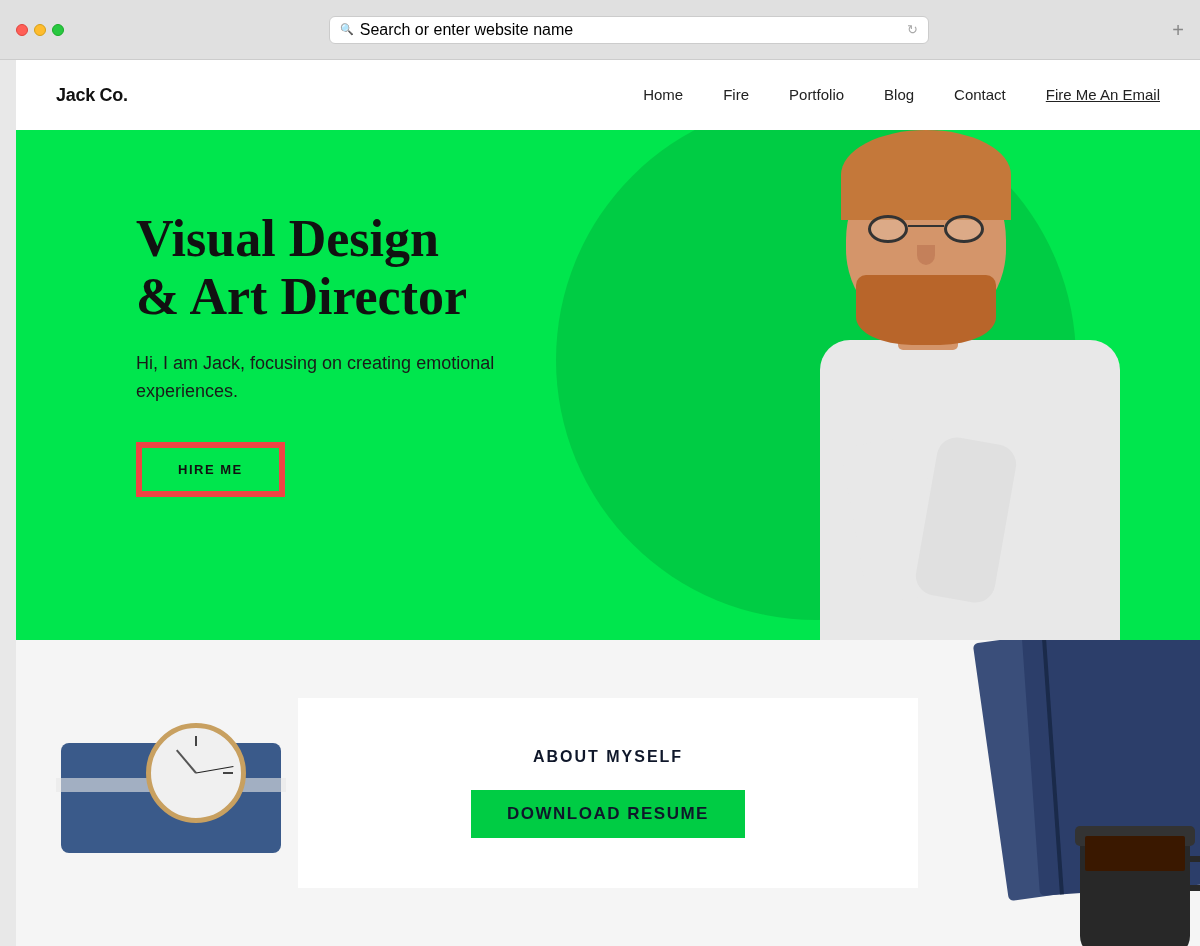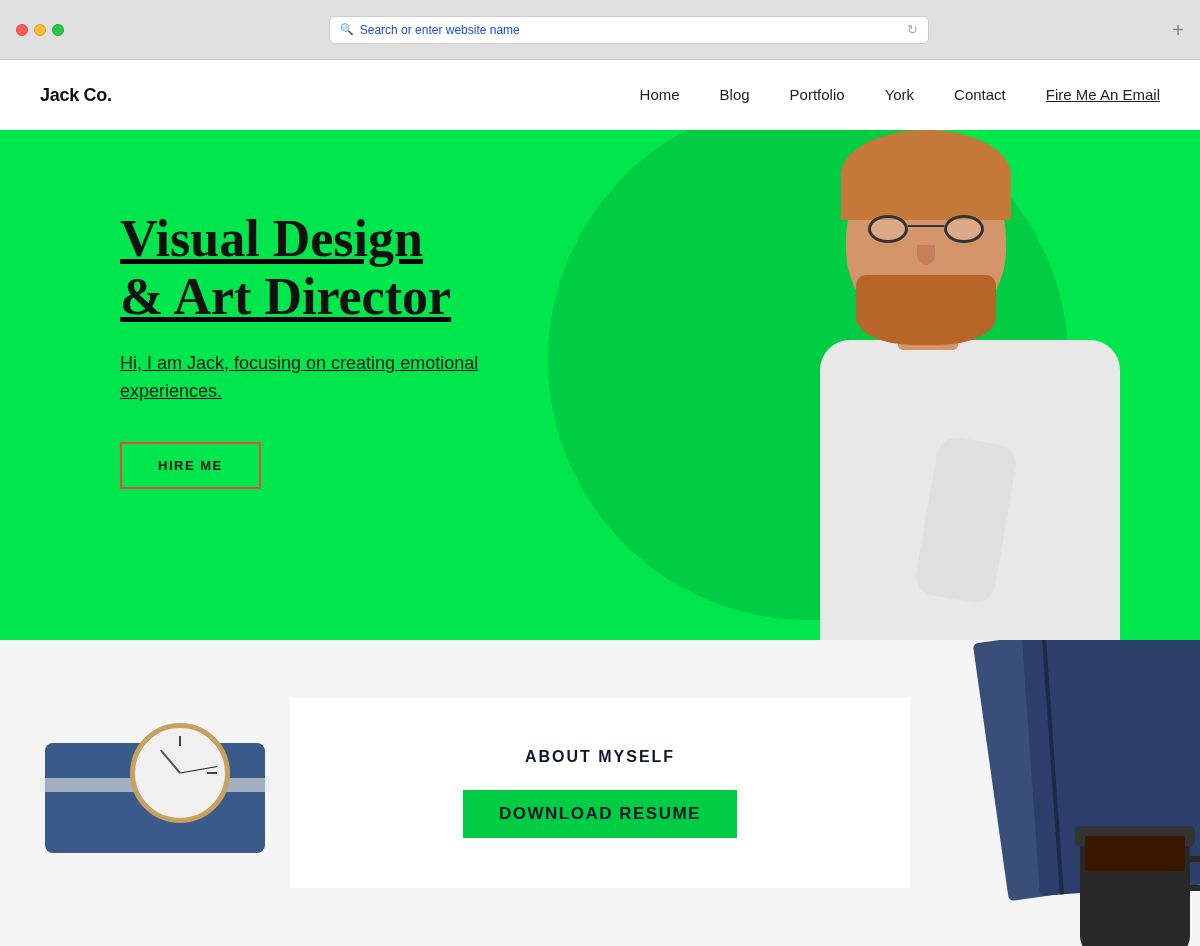--- a/index.html
+++ b/index.html
@@ -55,20 +55,21 @@
       color: #888;
       cursor: pointer;
     }
 
     
     .website {
       width: 1200px;
       height: 886px;
       overflow: hidden;
       position: relative;
+      padding-left: 16px;
     }
 
     
     .navbar {
       background: white;
       height: 70px;
       display: flex;
       align-items: center;
       padding: 0 40px;
       position: relative;
@@ -114,40 +115,39 @@
       top: -30px;
       left: 50%;
       transform: translateX(-10%);
     }
     .hero-content {
       position: absolute;
       top: 80px;
       left: 120px;
       z-index: 5;
       max-width: 460px;
-      text-decoration: underline;
     }
     .hero-title {
       font-size: 52px;
       font-weight: 700;
       color: #111;
       line-height: 1.12;
       font-family: Georgia, 'Times New Roman', serif;
       margin-bottom: 24px;
     }
     .hero-subtitle {
       font-size: 18px;
       color: #1a1a1a;
       line-height: 1.55;
       margin-bottom: 36px;
       font-weight: 400;
     }
     .hire-btn {
       display: inline-block;
-      border: 2px solid #ef4444;
+      border: 6px solid #ef4444;
       background: transparent;
       padding: 14px 36px;
       font-size: 13px;
       font-weight: 700;
       letter-spacing: 1.5px;
       text-transform: uppercase;
       color: #111;
       cursor: pointer;
       text-decoration: none;
     }
@@ -238,35 +238,35 @@
 <body>
 
 <div class="browser-chrome">
   <div class="traffic-lights">
     <div class="traffic-light tl-red"></div>
     <div class="traffic-light tl-yellow"></div>
     <div class="traffic-light tl-green"></div>
   </div>
   <div class="address-bar">
     <span class="search-icon-chr">🔍</span>
-    <span style="color:#1d4ed8; font-size:12px;">Search or enter website name</span>
+    <span style="color:#000000; font-size:16px;">Search or enter website name</span>
     <span class="reload-icon">↻</span>
   </div>
   <div class="add-tab">+</div>
 </div>
 
 <div class="website">
 
   <nav class="navbar">
     <div class="brand">Jack Co.</div>
     <ul class="nav-links">
       <li><a href="#">Home</a></li>
+      <li><a href="#">Fire</a></li>
+      <li><a href="#">Portfolio</a></li>
       <li><a href="#">Blog</a></li>
-      <li><a href="#">Portfolio</a></li>
-      <li><a href="#">York</a></li>
       <li><a href="#">Contact</a></li>
       <li><a href="#" class="fire-link">Fire Me An Email</a></li>
     </ul>
   </nav>
 
   <section class="hero">
     <div class="hero-circle"></div>
 
     <div class="hero-content">
       <h1 class="hero-title">Visual Design<br>&amp; Art Director</h1>

